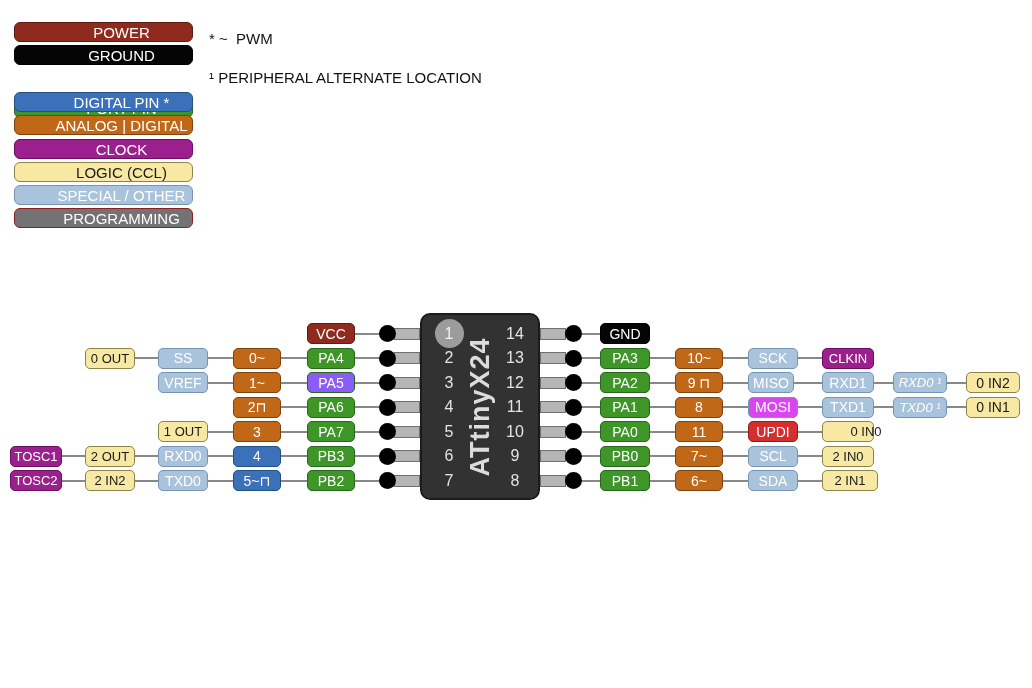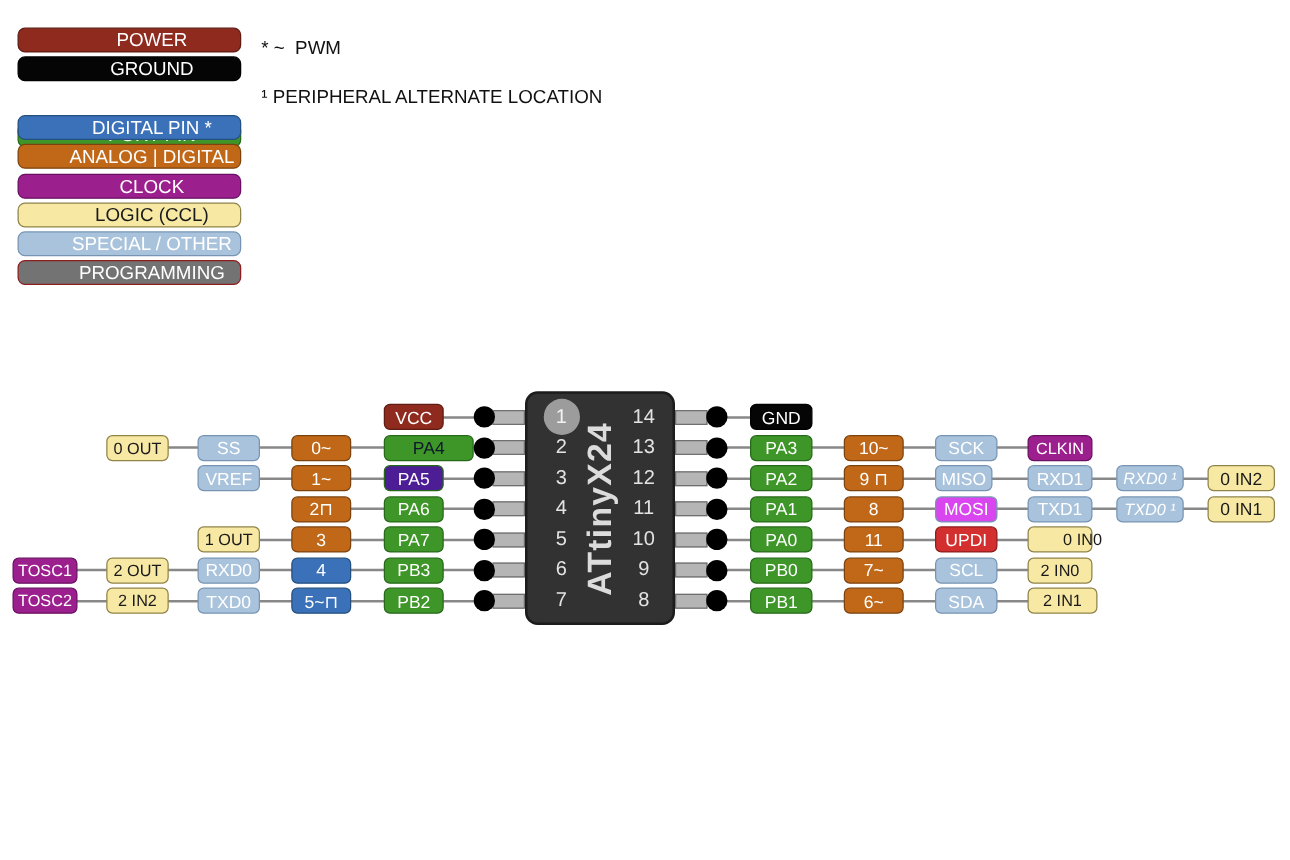--- a/index.html
+++ b/index.html
@@ -132,25 +132,25 @@
       <div class="pin-num" style="left: 498px; top: 373.5px;">12</div>
       <div class="pin-num" style="left: 498px; top: 398px;">11</div>
       <div class="pin-num" style="left: 498px; top: 422.5px;">10</div>
       <div class="pin-num" style="left: 498px; top: 447px;">9</div>
       <div class="pin-num" style="left: 498px; top: 471.5px;">8</div>
     </div>
   <div id="chip-name">ATtinyX24</div>
 
   <div id="badges">
       <div class="badge" style="left: 307px; width: 48px; top: 323px; background: rgb(142, 42, 30); border-color: rgb(95, 28, 18); color: rgb(255, 255, 255);">VCC</div>
-      <div class="badge" style="left: 307px; width: 72px; top: 347.5px; background: rgb(62, 150, 41); border-color: rgb(39, 105, 26); color: #0f172a;">PA4</div>
+      <div class="badge" style="left: 307px; width: 48px; top: 347.5px; background: rgb(62, 150, 41); border-color: rgb(39, 105, 26); color: #ffffff;">PA4</div>
       <div class="badge" style="left: 233px; width: 48px; top: 347.5px; background: rgb(192, 104, 24); border-color: rgb(125, 67, 14); color: rgb(255, 255, 255);">0~</div>
       <div class="badge" style="left: 158px; width: 50px; top: 347.5px; background: rgb(169, 195, 220); border-color: rgb(119, 149, 179); color: rgb(255, 255, 255);">SS</div>
       <div class="badge" style="left: 85px; width: 50px; top: 347.5px; background: rgb(247, 232, 164); border-color: rgb(143, 131, 72); color: rgb(26, 26, 26); font-size: 13px;">0 OUT</div>
-      <div class="badge" style="left: 307px; width: 48px; top: 372px; background: #4c1d95; border-color: rgb(39, 105, 26); color: rgb(255, 255, 255);">PA5</div>
+      <div class="badge" style="left: 307px; width: 48px; top: 372px; background: #8b5cf6; border-color: rgb(39, 105, 26); color: rgb(255, 255, 255);">PA5</div>
       <div class="badge" style="left: 233px; width: 48px; top: 372px; background: rgb(192, 104, 24); border-color: rgb(125, 67, 14); color: rgb(255, 255, 255);">1~</div>
       <div class="badge" style="left: 158px; width: 50px; top: 372px; background: rgb(169, 195, 220); border-color: rgb(119, 149, 179); color: rgb(255, 255, 255);">VREF</div>
       <div class="badge" style="left: 307px; width: 48px; top: 396.5px; background: rgb(62, 150, 41); border-color: rgb(39, 105, 26); color: rgb(255, 255, 255);">PA6</div>
       <div class="badge" style="left: 233px; width: 48px; top: 396.5px; background: rgb(192, 104, 24); border-color: rgb(125, 67, 14); color: rgb(255, 255, 255);">2⊓</div>
       <div class="badge" style="left: 307px; width: 48px; top: 421px; background: rgb(62, 150, 41); border-color: rgb(39, 105, 26); color: rgb(255, 255, 255);">PA7</div>
       <div class="badge" style="left: 233px; width: 48px; top: 421px; background: rgb(192, 104, 24); border-color: rgb(125, 67, 14); color: rgb(255, 255, 255);">3</div>
       <div class="badge" style="left: 158px; width: 50px; top: 421px; background: rgb(247, 232, 164); border-color: rgb(143, 131, 72); color: rgb(26, 26, 26); font-size: 13px;">1 OUT</div>
       <div class="badge" style="left: 307px; width: 48px; top: 445.5px; background: rgb(62, 150, 41); border-color: rgb(39, 105, 26); color: rgb(255, 255, 255);">PB3</div>
       <div class="badge" style="left: 233px; width: 48px; top: 445.5px; background: rgb(59, 113, 184); border-color: rgb(36, 80, 127); color: rgb(255, 255, 255);">4</div>
       <div class="badge" style="left: 158px; width: 50px; top: 445.5px; background: rgb(169, 195, 220); border-color: rgb(119, 149, 179); color: rgb(255, 255, 255);">RXD0</div>

